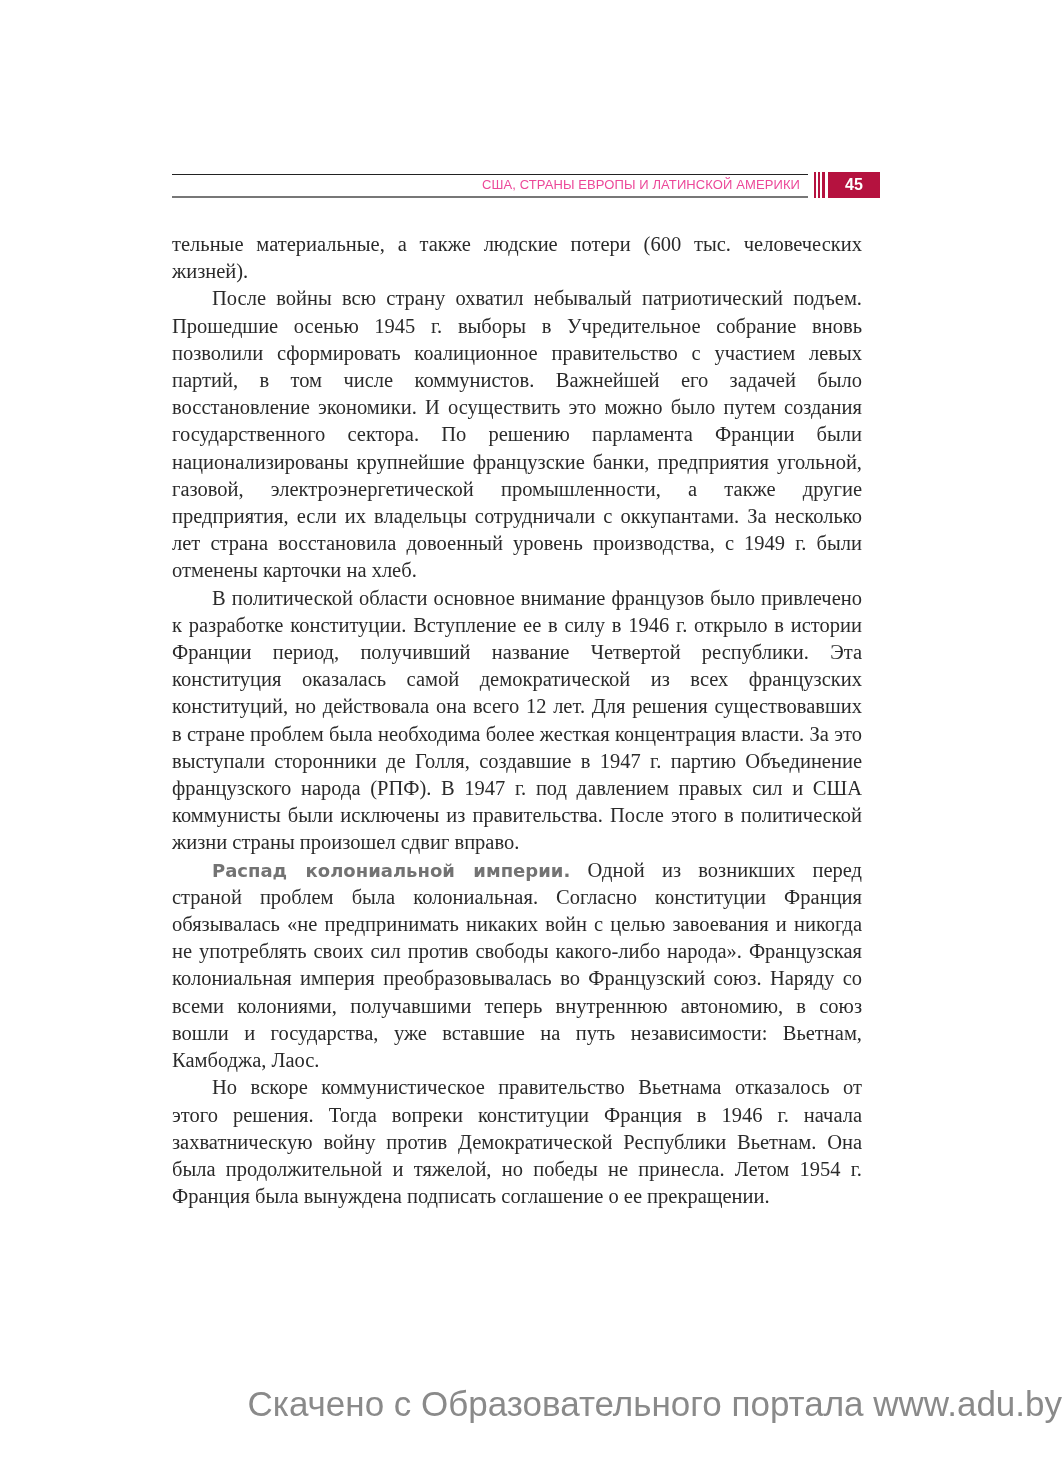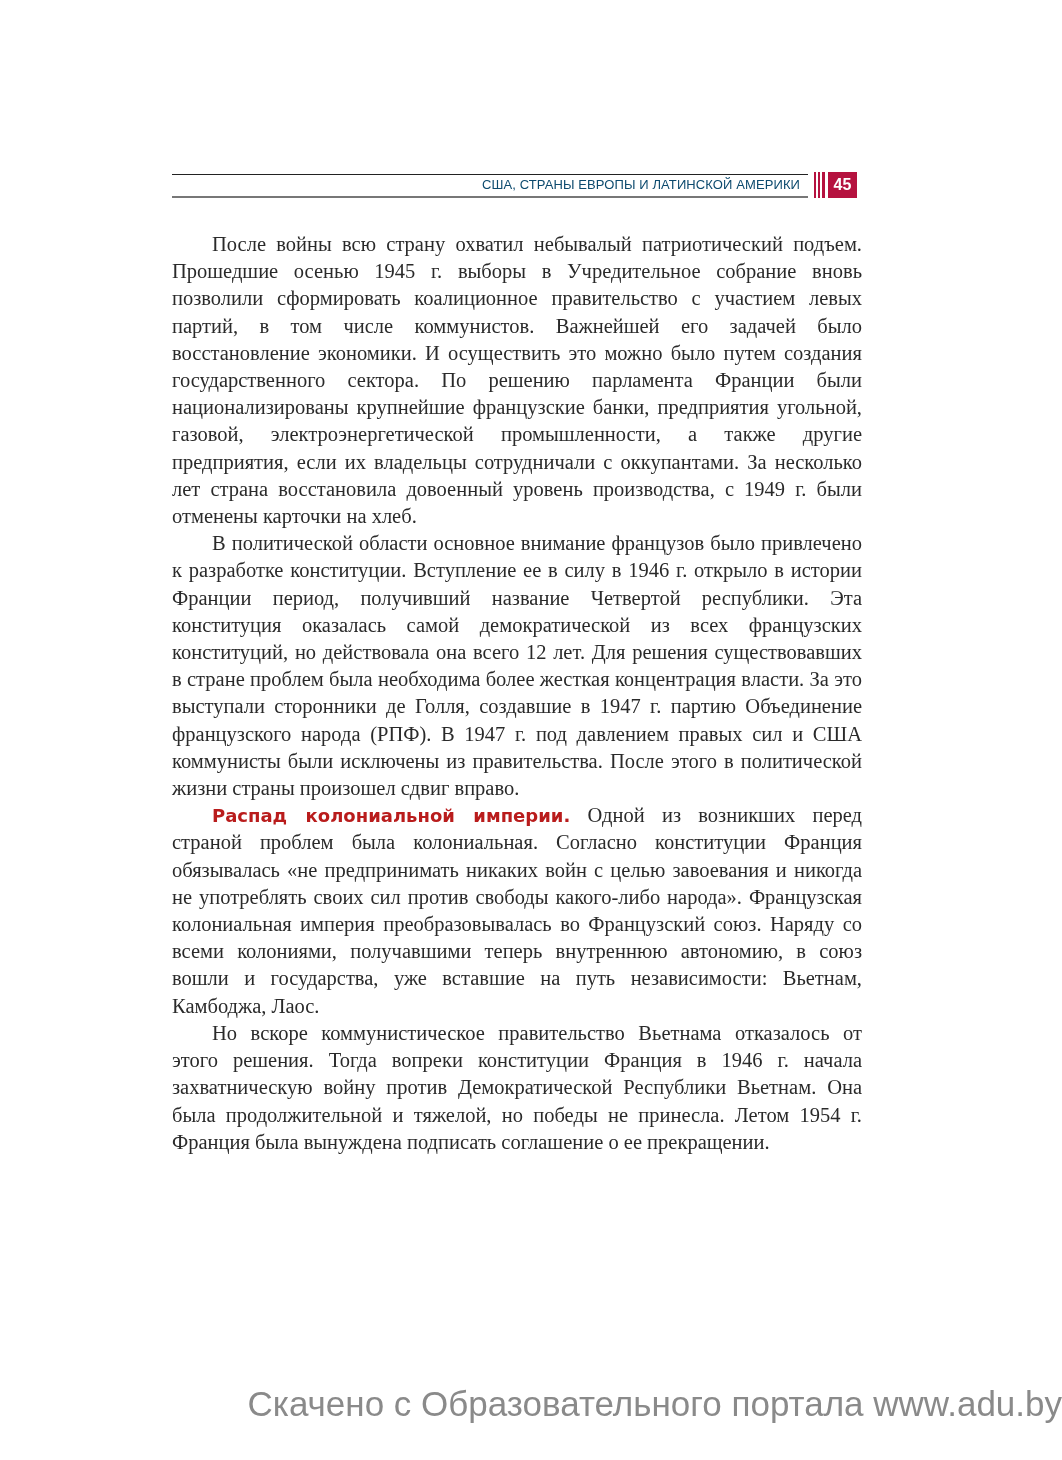--- a/index.html
+++ b/index.html
@@ -8,43 +8,43 @@
     position: absolute; left: 172px; top: 172px; width: 690px; height: 26px;
   }
   .header .top-rule {
     position: absolute; left: 0; top: 2px; width: 636px; height: 1px; background: #222;
   }
   .header .bottom-rule {
     position: absolute; left: 0; top: 24px; width: 636px; height: 2px; background: #777;
   }
   .header .running-title {
     position: absolute; right: 62px; top: 5px;
-    font-family: "Liberation Sans", sans-serif; font-size: 13px; color: #0c4a6e;
+    font-family: "Liberation Sans", sans-serif; font-size: 13px; color: #ec4899;
     letter-spacing: 0.1px;
   }
   .header .bars {
     position: absolute; left: 642px; top: 0; height: 26px; width: 12px;
   }
   .header .bars span { position: absolute; top: 0; height: 26px; background: #b5123f; }
   .header .page-number {
-    position: absolute; left: 656px; top: 0; width: 29px; height: 26px;
+    position: absolute; left: 656px; top: 0; width: 52px; height: 26px;
     background: #b5123f; color: #fff;
     font-family: "Liberation Sans", sans-serif; font-weight: bold; font-size: 16px;
     text-align: center; line-height: 26px;
   }
   .body-text {
     position: absolute; left: 172px; top: 231px; width: 690px;
     font-family: "Liberation Serif", serif; font-size: 20.5px; line-height: 27.2px;
     color: #2a2a2a; text-align: justify;
   }
   .body-text p { margin: 0; }
   .body-text p.indent { text-indent: 40px; }
   .body-text .bold-date { font-weight: normal; }
   .body-text .section-heading {
-    font-family: "DejaVu Sans", sans-serif; font-weight: bold; color: #b91c1c; font-size: 18px;
+    font-family: "DejaVu Sans", sans-serif; font-weight: bold; color: #737373; font-size: 18px;
   }
   .watermark {
     position: absolute; left: 0; width: 1062px; top: 1384px; text-align: right;
     font-family: "Liberation Sans", sans-serif; font-size: 35px; color: #8a8a8a;
   }
 </style>
 </head>
 <body>
 
 <div class="header">
@@ -53,19 +53,20 @@
   <div class="bottom-rule"></div>
   <div class="bars">
     <span style="left:0;width:2px;"></span>
     <span style="left:4px;width:2px;"></span>
     <span style="left:8px;width:3px;"></span>
   </div>
   <div class="page-number">45</div>
 </div>
 
 <div class="body-text">
+  <p>тельные материальные, а также людские потери (600 тыс. человеческих жизней).</p>
   <p class="indent">После войны всю страну охватил небывалый патриотический подъем. Прошедшие осенью 1945 г. выборы в Учредительное собрание вновь позволили сформировать коалиционное правительство с участием левых партий, в том числе коммунистов. Важнейшей его задачей было восстановление экономики. И осуществить это можно было путем создания государственного сектора. По решению парламента Франции были национализированы крупнейшие французские банки, предприятия угольной, газовой, электроэнергетической промышленности, а также другие предприятия, если их владельцы сотрудничали с оккупантами. За несколько лет страна восстановила довоенный уровень производства, с 1949 г. были отменены карточки на хлеб.</p>
   <p class="indent"><span>В политической области основное внимание французов было привлечено к разработке конституции. Вступление ее в силу в </span><span class="bold-date">1946 г.</span><span> открыло в истории Франции период, получивший название Четвертой республики. Эта конституция оказалась самой демократической из всех французских конституций, но действовала она всего 12 лет. Для решения существовавших в стране проблем была необходима более жесткая концентрация власти. За это выступали сторонники де Голля, создавшие в 1947 г. партию Объединение французского народа (РПФ). В 1947 г. под давлением правых сил и США коммунисты были исключены из правительства. После этого в политической жизни страны произошел сдвиг вправо.</span></p>
   <p class="indent"><span class="section-heading">Распад колониальной империи.</span><span> Одной из возникших перед страной проблем была колониальная. Согласно конституции Франция обязывалась «не предпринимать никаких войн с целью завоевания и никогда не употреблять своих сил против свободы какого-либо народа». Французская колониальная империя преобразовывалась во Французский союз. Наряду со всеми колониями, получавшими теперь внутреннюю автономию, в союз вошли и государства, уже вставшие на путь независимости: Вьетнам, Камбоджа, Лаос.</span></p>
   <p class="indent">Но вскоре коммунистическое правительство Вьетнама отказалось от этого решения. Тогда вопреки конституции Франция в 1946 г. начала захватническую войну против Демократической Республики Вьетнам. Она была продолжительной и тяжелой, но победы не принесла. Летом 1954 г. Франция была вынуждена подписать соглашение о ее прекращении.</p>
 </div>
 
 <div class="watermark">Скачено с Образовательного портала www.adu.by</div>
 
 </body></html>

